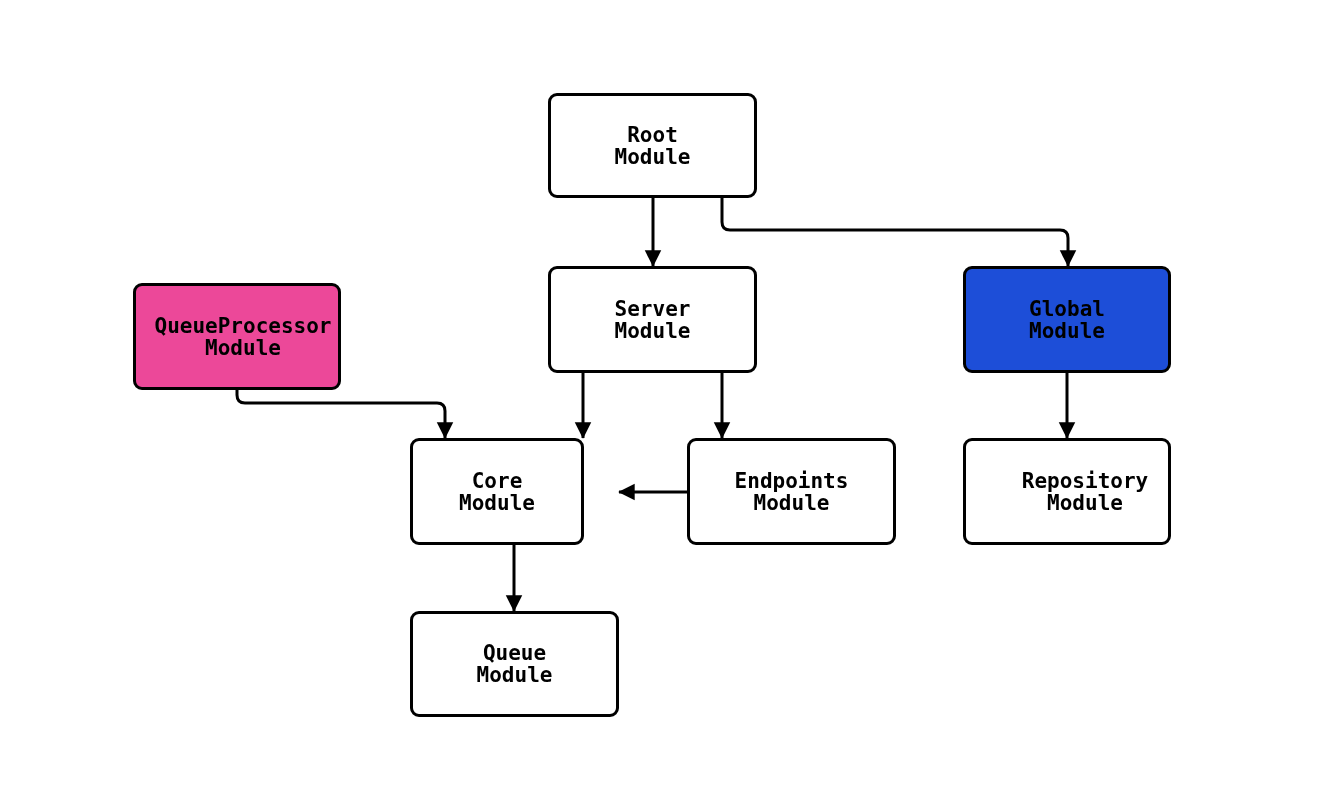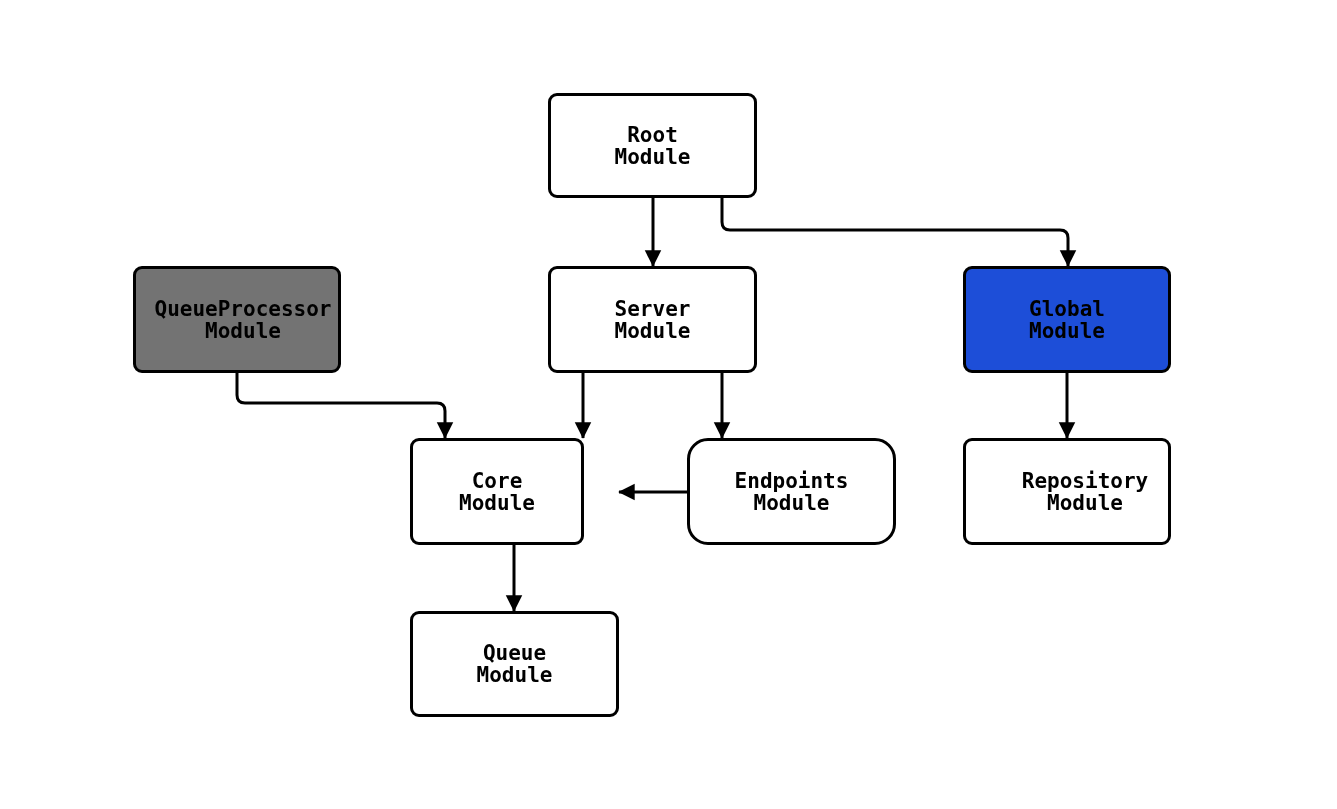--- a/index.html
+++ b/index.html
@@ -59,33 +59,33 @@
         <path d="M 722 373 L 722 438" fill="none" stroke="#000000" stroke-width="3" marker-end="url(#arrowhead)"></path>
         <path d="M 687 492 L 619 492" fill="none" stroke="#000000" stroke-width="3" marker-end="url(#arrowhead)"></path>
         <path d="M 1067 373 L 1067 438" fill="none" stroke="#000000" stroke-width="3" marker-end="url(#arrowhead)"></path>
         <path d="M 514 545 L 514 611" fill="none" stroke="#000000" stroke-width="3" marker-end="url(#arrowhead)"></path>
       </g>
   </svg>
   <div id="nodes-layer">
       <div class="node" style="left: 548px; top: 93px; width: 209px; height: 105px; border-color: rgb(0, 0, 0); background: rgb(255, 255, 255);">
         <div class="node-label" style="color: rgb(0, 0, 0);"><div>Root</div><div>Module</div></div>
       </div>
-      <div class="node" style="left: 133px; top: 266px; width: 208px; height: 107px; border-color: rgb(0, 0, 0); background: #737373; padding-left: 12px;">
+      <div class="node" style="left: 133px; top: 283px; width: 208px; height: 107px; border-color: rgb(0, 0, 0); background: #ec4899; padding-left: 12px;">
         <div class="node-label" style="color: rgb(0, 0, 0);"><div>QueueProcessor</div><div>Module</div></div>
       </div>
       <div class="node" style="left: 548px; top: 266px; width: 209px; height: 107px; border-color: rgb(0, 0, 0); background: rgb(255, 255, 255);">
         <div class="node-label" style="color: rgb(0, 0, 0);"><div>Server</div><div>Module</div></div>
       </div>
       <div class="node" style="left: 963px; top: 266px; width: 208px; height: 107px; border-color: rgb(0, 0, 0); background: #1d4ed8;">
         <div class="node-label" style="color: rgb(0, 0, 0);"><div>Global</div><div>Module</div></div>
       </div>
       <div class="node" style="left: 410px; top: 438px; width: 174px; height: 107px; border-color: rgb(0, 0, 0); background: rgb(255, 255, 255);">
         <div class="node-label" style="color: rgb(0, 0, 0);"><div>Core</div><div>Module</div></div>
       </div>
-      <div class="node" style="left: 687px; top: 438px; width: 209px; height: 107px; border-color: rgb(0, 0, 0); background: rgb(255, 255, 255); border-radius: 21px;">
+      <div class="node" style="left: 687px; top: 438px; width: 209px; height: 107px; border-color: rgb(0, 0, 0); background: rgb(255, 255, 255);">
         <div class="node-label" style="color: rgb(0, 0, 0);"><div>Endpoints</div><div>Module</div></div>
       </div>
       <div class="node" style="left: 963px; top: 438px; width: 208px; height: 107px; border-color: rgb(0, 0, 0); background: rgb(255, 255, 255); padding-left: 36px;">
         <div class="node-label" style="color: rgb(0, 0, 0);"><div>Repository</div><div>Module</div></div>
       </div>
       <div class="node" style="left: 410px; top: 611px; width: 209px; height: 106px; border-color: rgb(0, 0, 0); background: rgb(255, 255, 255); align-items: center;">
         <div class="node-label" style="color: rgb(0, 0, 0);"><div>Queue</div><div>Module</div></div>
       </div>
     </div>
 </div>

